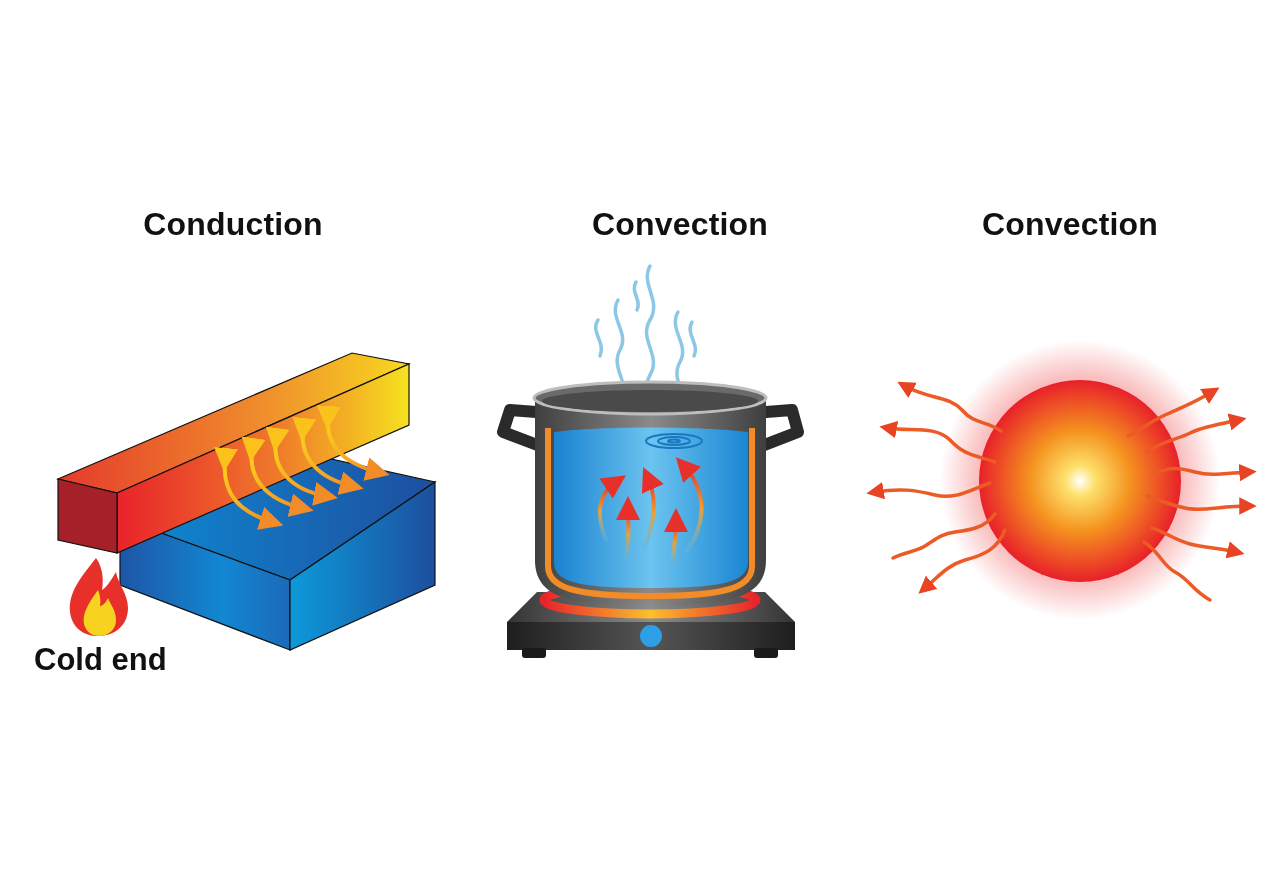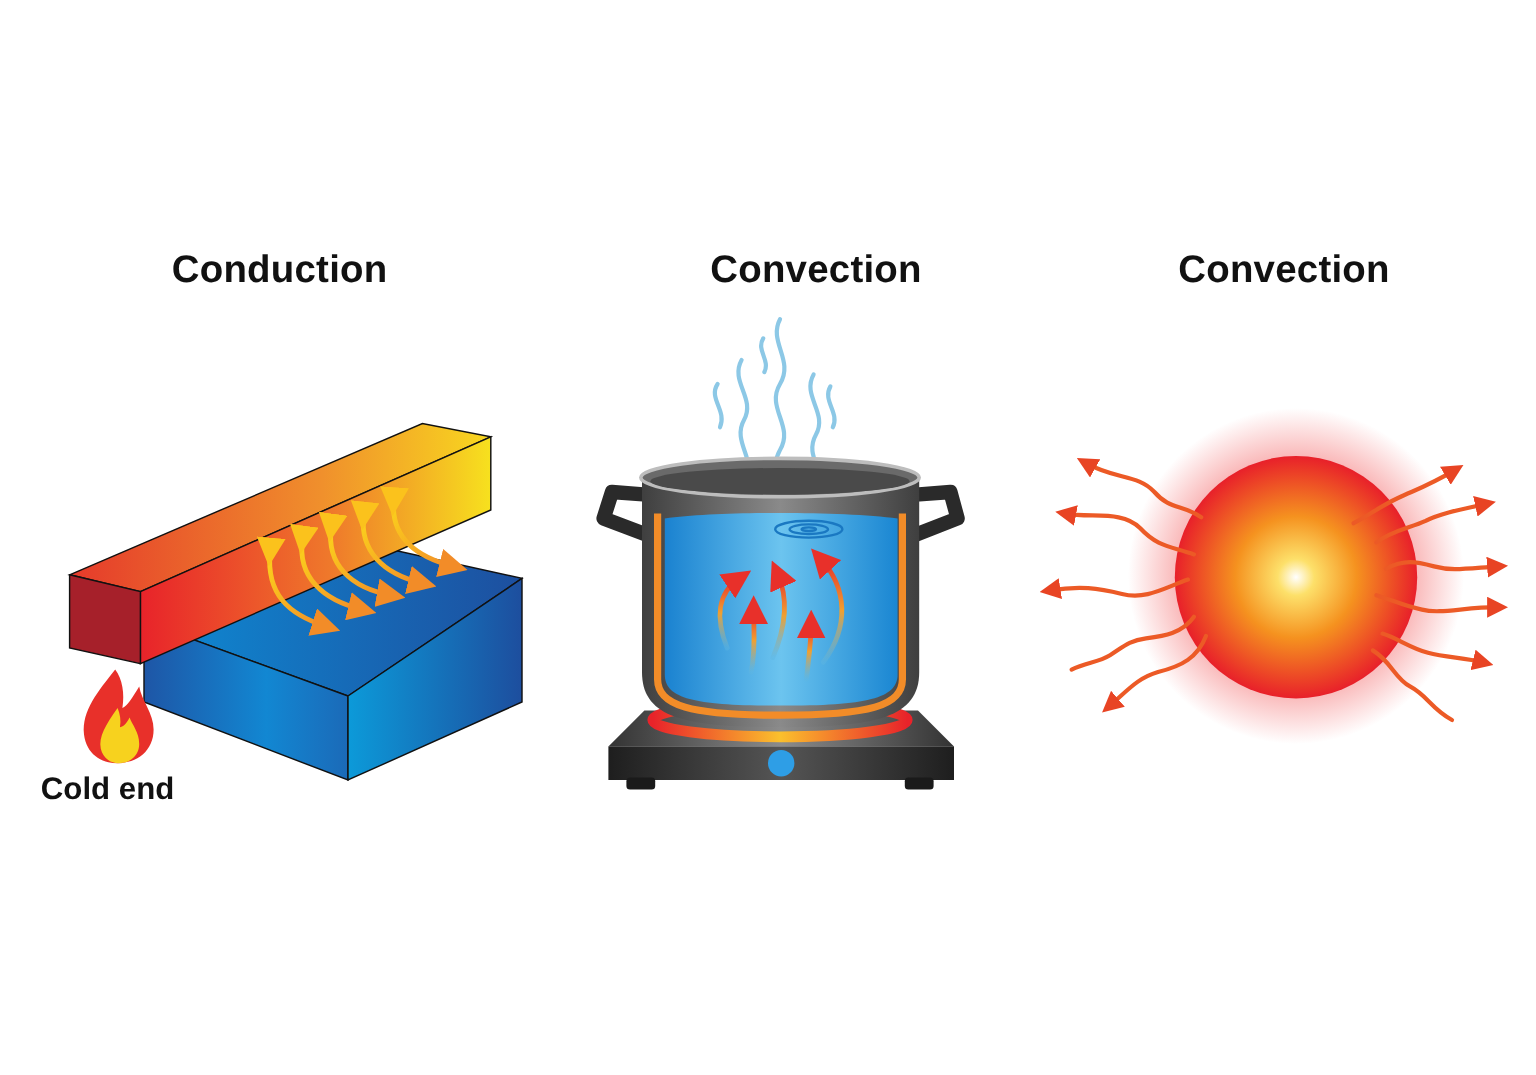--- a/index.html
+++ b/index.html
@@ -12,21 +12,21 @@
   .panel-title {
     position: absolute; top: 206px;
     font-weight: bold; font-size: 32px; color: #111111;
     text-align: center; width: 300px; letter-spacing: 0.2px;
   }
   #title-conduction { left: 83px; }
   #title-convection { left: 530px; }
   #title-radiation  { left: 920px; }
   .caption {
     position: absolute; left: 34px; top: 642px;
-    font-weight: bold; font-size: 26px; color: #111111;
+    font-weight: bold; font-size: 31px; color: #111111;
   }
   svg.art { position: absolute; left: 0; top: 0; }
 </style>
 </head>
 <body>
 
 <div class="panel-title" id="title-conduction">Conduction</div>
 <div class="panel-title" id="title-convection">Convection</div>
 <div class="panel-title" id="title-radiation">Convection</div>
 

